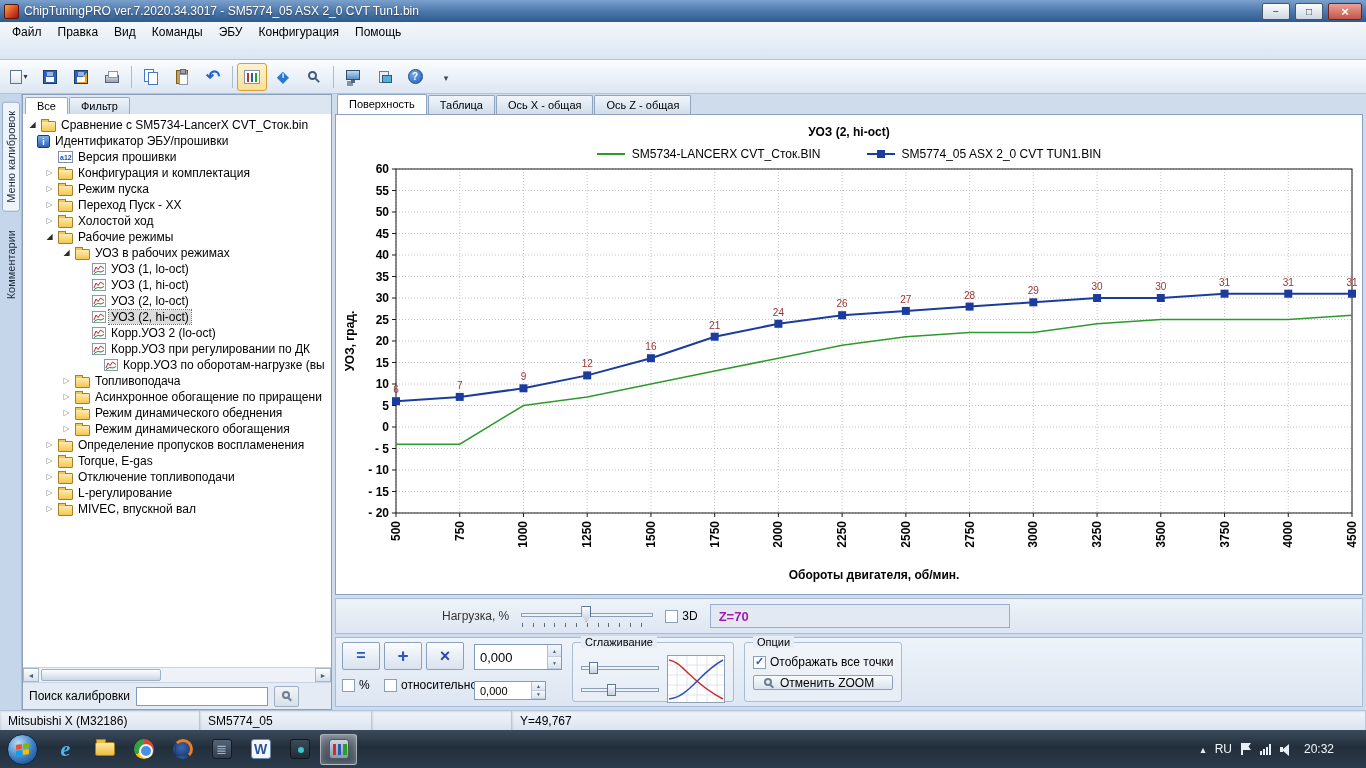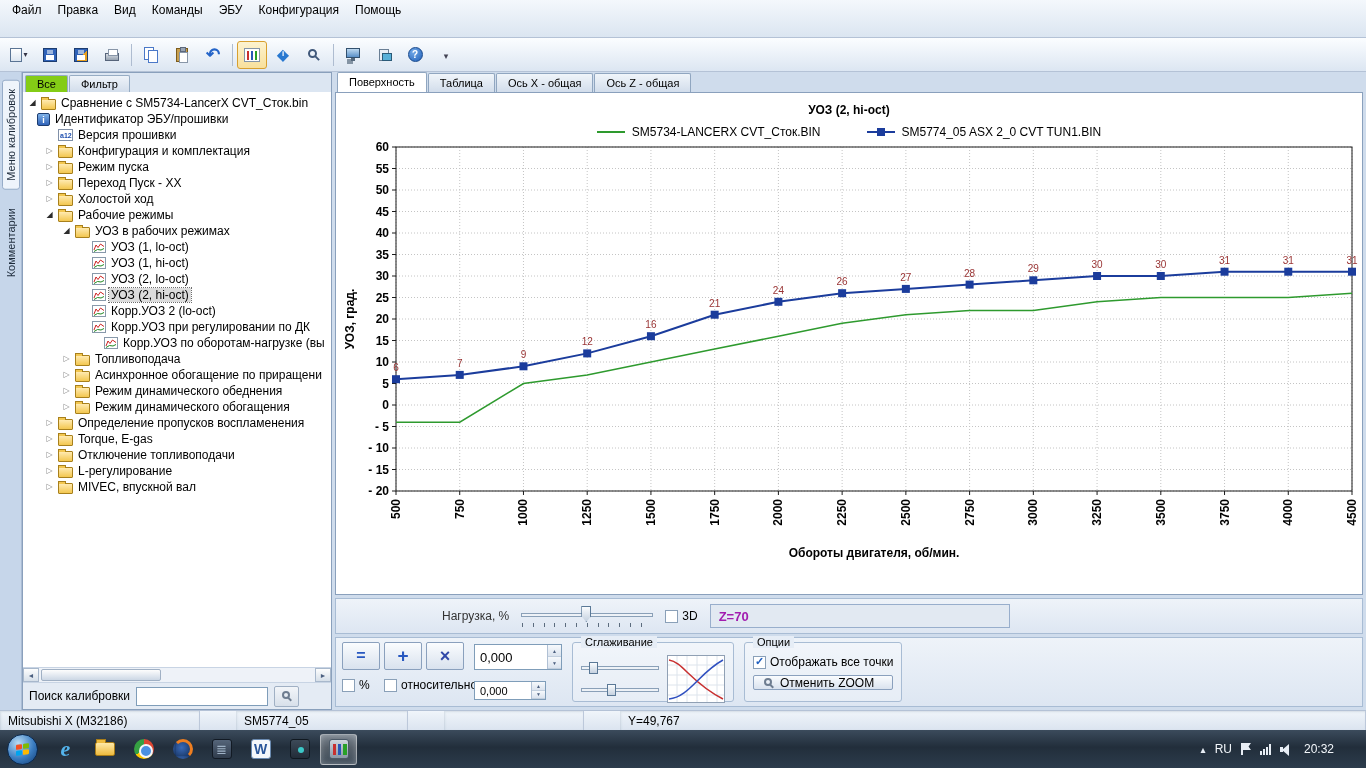--- a/index.html
+++ b/index.html
@@ -55,21 +55,21 @@
 
   
   .body-row { flex:1; display:flex; min-height:0; }
   .side-strip { width:22px; background:#c6d6ea; border-right:1px solid #aabcd4; display:flex; flex-direction:column; align-items:center; padding-top:8px; gap:10px; flex:none; }
   .vtab { writing-mode:vertical-rl; transform:rotate(180deg); font-size:11px; color:#1c2a3a; padding:8px 2px; border-radius:3px; }
   .vtab.active { background:#eef4fb; border:1px solid #96acc8; }
 
   .left-panel { width:310px; background:#fff; border:1px solid #8aa0bc; display:flex; flex-direction:column; min-height:0; flex:none; }
   .lp-tabs { height:19px; background:#dce6f2; display:flex; align-items:flex-end; padding-left:2px; gap:1px; flex:none; }
   .lp-tab { font-size:11px; padding:2px 11px 2px; background:linear-gradient(#eef3f9,#d2ddeb); border:1px solid #96acc4; border-bottom:none; border-radius:2px 2px 0 0; }
-  .lp-tab.active { background:#84cc16; }
+  .lp-tab.active { background:#ffffff; }
   .tree { flex:1; overflow:hidden; padding-top:3px; }
   .trow { display:flex; align-items:center; height:16px; gap:3px; white-space:nowrap; }
   .tarrow { width:11px; flex:none; text-align:center; font-size:8px; line-height:16px; }
   .tarrow.exp { color:#2c2c2c; } .tarrow.col { color:#8a8a8a; }
   .ticon { flex:none; display:inline-flex; align-items:center; }
   .tlabel { padding:0 2px; }
   .trow.sel .tlabel { background:#dcdcdc; outline:1px dotted #6e6e6e; }
   .ic-folder { width:15px; height:11px; background:linear-gradient(#ffeab0,#f3c750); border:1px solid #a8801c; border-radius:1px; position:relative; margin-top:2px; }
   .ic-folder::before { content:""; position:absolute; top:-3px; left:-1px; width:6px; height:2px; background:#f3c750; border:1px solid #a8801c; border-bottom:none; }
   .ic-id { width:13px; height:13px; border-radius:2px; background:linear-gradient(#7fb2e8,#2f62b8); border:1px solid #1c3c70; position:relative; }
@@ -131,21 +131,21 @@
   .grp-title { position:absolute; top:-7px; left:8px; background:#e6edf6; padding:0 4px; font-size:11px; }
   .smooth-in { display:flex; gap:8px; align-items:center; }
   .mini-sliders { display:flex; flex-direction:column; gap:8px; }
   .mini-sl { position:relative; width:78px; height:14px; }
   .mini-sl .sl-track { top:5px; }
   .mini-sl .mthumb { position:absolute; top:1px; width:9px; height:12px; background:linear-gradient(#fafcfe,#c6d2e0); border:1px solid #5a7896; }
   .opt-in { display:flex; flex-direction:column; gap:6px; }
   .zoom-btn { height:15px; display:flex; align-items:center; gap:6px; padding:0 10px; background:linear-gradient(#fafcfe,#d9e2ee); border:1px solid #8aa0bd; border-radius:2px; }
 
   
-  .statusbar { height:20px; background:linear-gradient(#f0f5fa,#dbe4f0); border-top:1px solid #b4c2d6; display:flex; align-items:stretch; flex:none;gap:36px; }
+  .statusbar { height:20px; background:linear-gradient(#f0f5fa,#dbe4f0); border-top:1px solid #b4c2d6; display:flex; align-items:stretch; flex:none; }
   .sb-cell { display:flex; align-items:center; padding:0 8px; border-right:1px solid #bcc8da; box-shadow:inset 1px 1px 2px rgba(120,140,160,.22); white-space:nowrap; overflow:hidden; }
 
   
   .taskbar { height:38px; background:linear-gradient(#3b4b5c,#222e3b 45%,#2c3c4c); display:flex; align-items:center; padding:0 2px; gap:2px; flex:none; }
   .start-orb { width:31px; height:31px; border-radius:50%; background:radial-gradient(circle at 35% 28%,#b8dcf5,#3a7cc0 55%,#123c74); border:1px solid #0b2a50; margin:0 7px 0 5px; display:flex; align-items:center; justify-content:center; flex:none; }
   .orb-flag { display:grid; grid-template-columns:6px 6px; grid-template-rows:5px 5px; gap:1px; transform:skewY(-8deg); }
   .orb-flag i { border-radius:1px; }
   .orb-flag i:nth-child(1){background:#f25022;} .orb-flag i:nth-child(2){background:#7fba00;}
   .orb-flag i:nth-child(3){background:#00a4ef;} .orb-flag i:nth-child(4){background:#ffb900;}
   .tk-btn { width:37px; height:31px; display:flex; align-items:center; justify-content:center; border:1px solid transparent; border-radius:3px; flex:none; }
@@ -175,20 +175,27 @@
   .tr-vol { width:15px; height:12px; position:relative; }
   .tr-vol::before { content:""; position:absolute; left:0; top:4px; width:3px; height:5px; background:#e8eef5; }
   .tr-vol::after { content:""; position:absolute; left:2px; top:1px; border-top:6px solid transparent; border-bottom:6px solid transparent; border-right:7px solid #e8eef5; }
   .show-desktop { width:11px; height:100%; border-left:1px solid rgba(255,255,255,.45); background:linear-gradient(rgba(255,255,255,.14),rgba(255,255,255,.04)); margin-left:7px; }
 </style>
 </head>
 <body>
 
 <div class="screen">
 
+  <div class="titlebar">
+    <span class="app-ico"></span>
+    <span class="title-text">ChipTuningPRO ver.7.2020.34.3017 - SM5774_05 ASX 2_0 CVT Tun1.bin</span>
+    <span class="cap-btn min"></span>
+    <span class="cap-btn max"></span>
+    <span class="cap-btn close"></span>
+  </div>
 
   <div class="menubar">
       <div class="menu-item">Файл</div>
       <div class="menu-item">Правка</div>
       <div class="menu-item">Вид</div>
       <div class="menu-item">Команды</div>
       <div class="menu-item">ЭБУ</div>
       <div class="menu-item">Конфигурация</div>
       <div class="menu-item">Помощь</div>
     </div>

